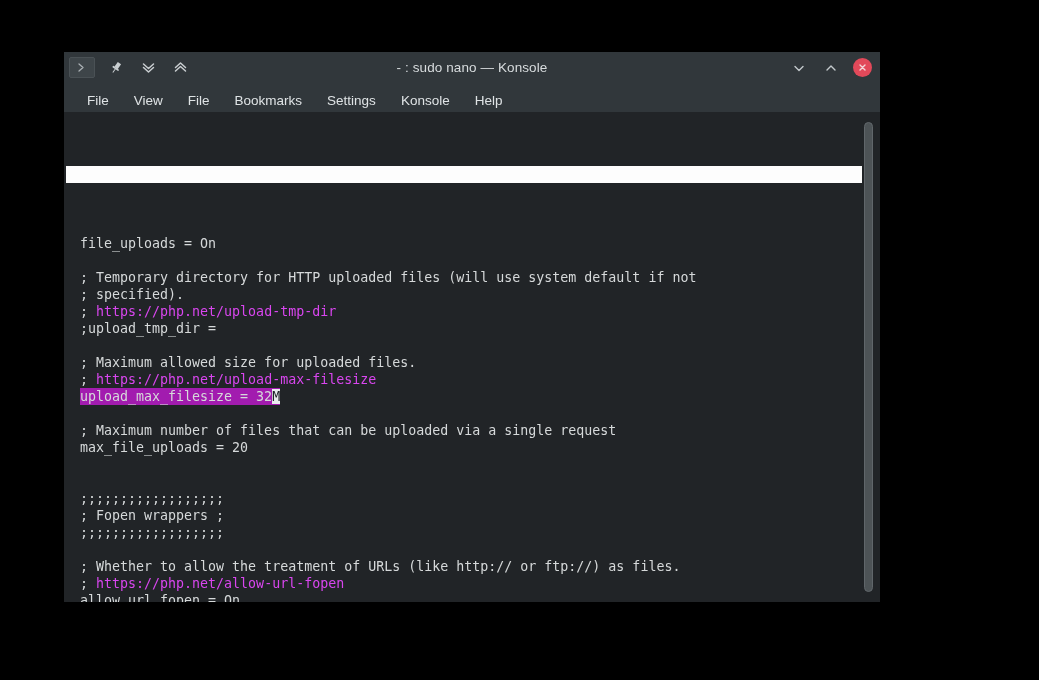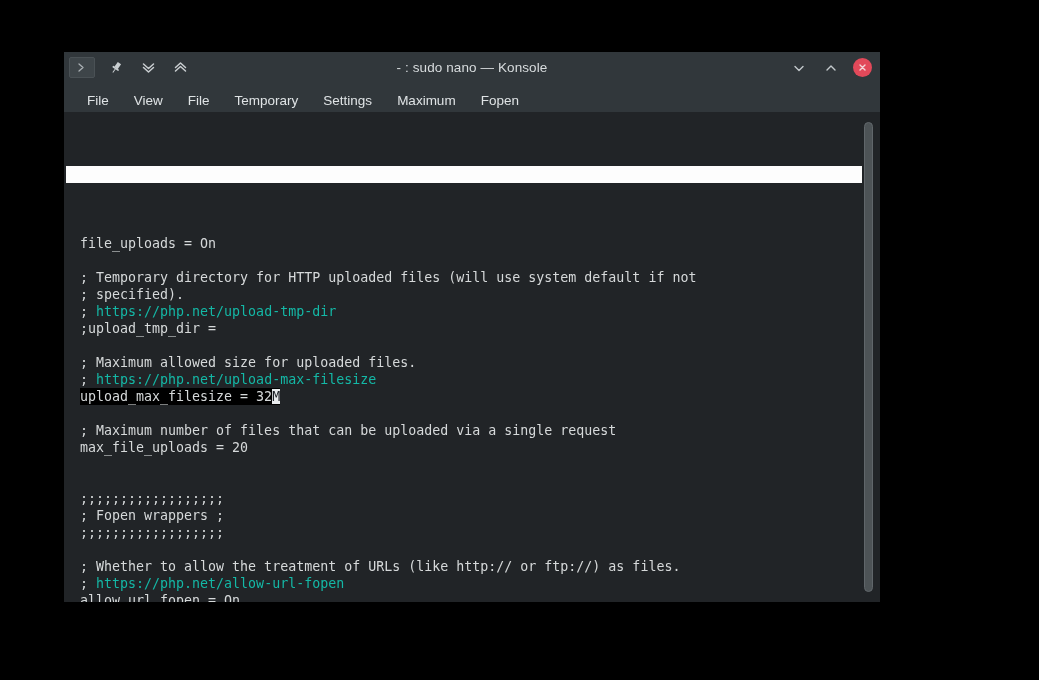--- a/index.html
+++ b/index.html
@@ -143,23 +143,23 @@
     position: relative;
     margin: 3px 18px 0 2px;
     white-space: pre;
     overflow: hidden;
   }
 
   .body-lines {
     padding: 1px 0 0 16px;
   }
   .ln { height: 17px; line-height: 17px; white-space: pre; }
-  .url { color: #14b8a6; }
+  .url { color: #d946ef; }
   .sel-line {
-    background: #000000;
+    background: #a21caf;
     display: inline-block;
   }
   .cursor {
     background: #e9ecee;
     color: #20242a;
   }
 
   
   .scrollbar {
     position: absolute;
@@ -237,24 +237,24 @@
               <path d="M3 3 L8 8 M8 3 L3 8" fill="none" stroke="currentColor" stroke-width="1.4" stroke-linecap="round"></path>
             </svg>
         </div>
       </div>
     </div>
 
     <div class="menubar">
       <div class="menu-item">File</div>
       <div class="menu-item">View</div>
       <div class="menu-item">File</div>
-      <div class="menu-item">Temporary</div>
+      <div class="menu-item">Bookmarks</div>
       <div class="menu-item">Settings</div>
-      <div class="menu-item">Maximum</div>
-      <div class="menu-item">Fopen</div>
+      <div class="menu-item">Konsole</div>
+      <div class="menu-item">Help</div>
     </div>
 
     <div class="terminal">
       <div class="term-inner">
 
         <div class="nano-header">
           
           
         </div>
 

